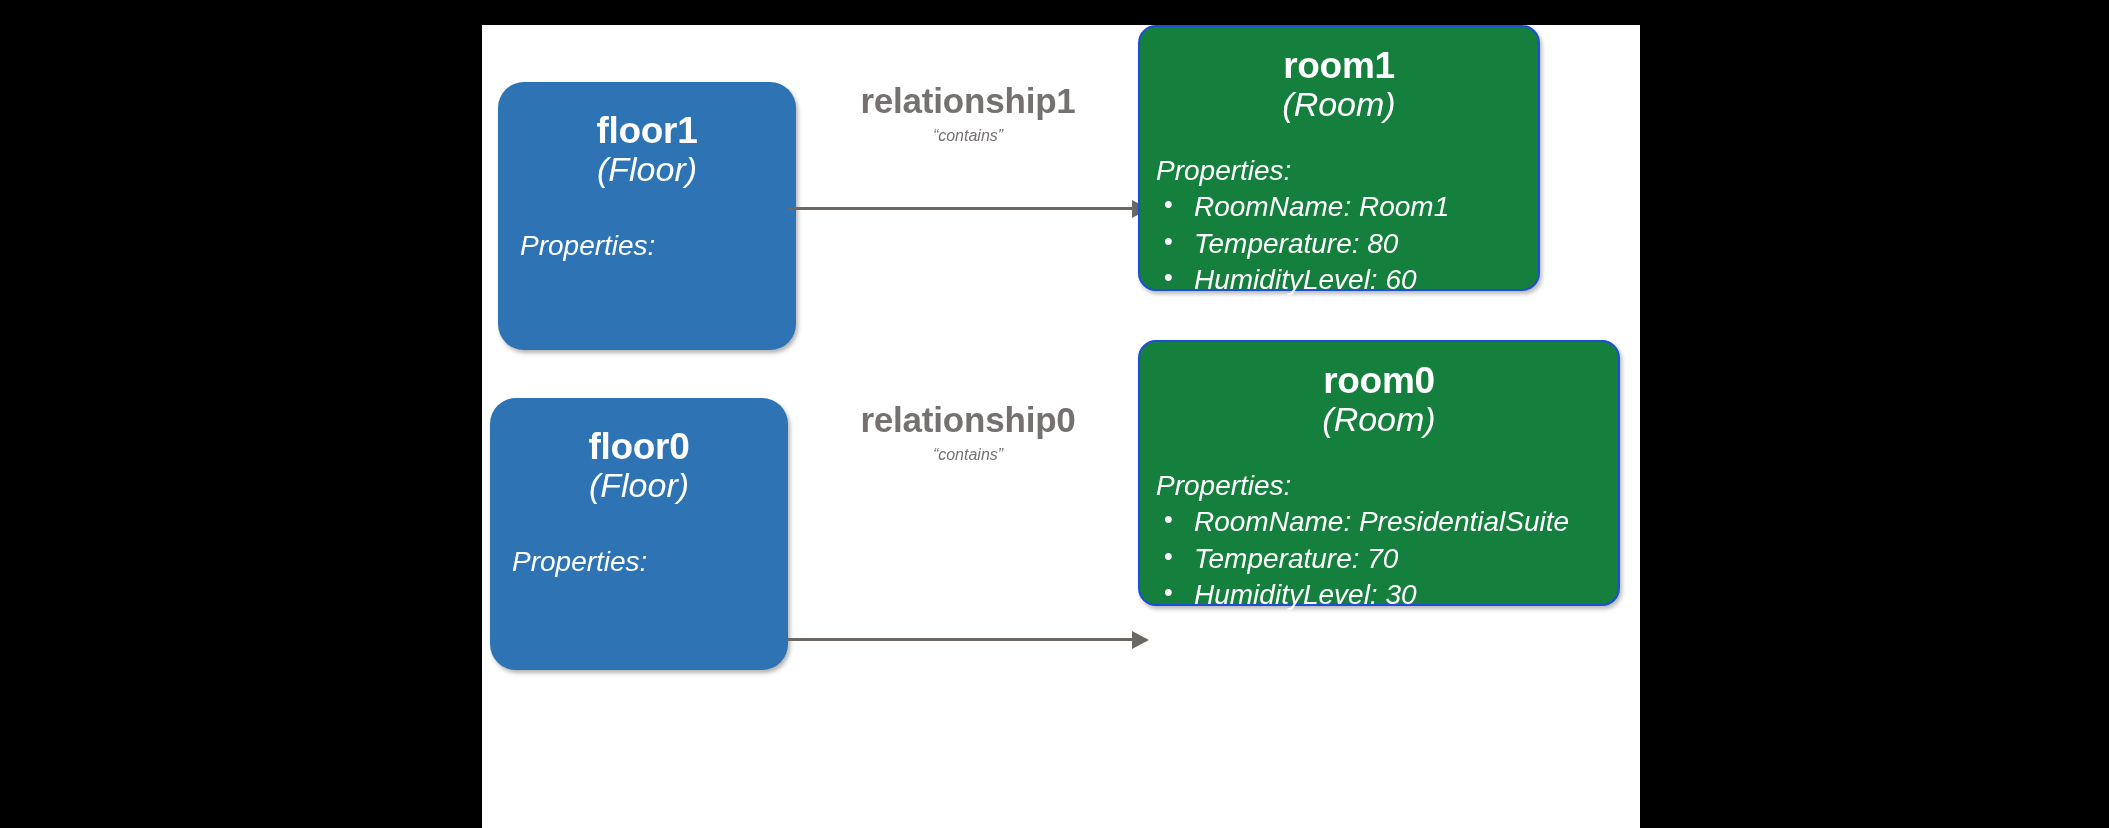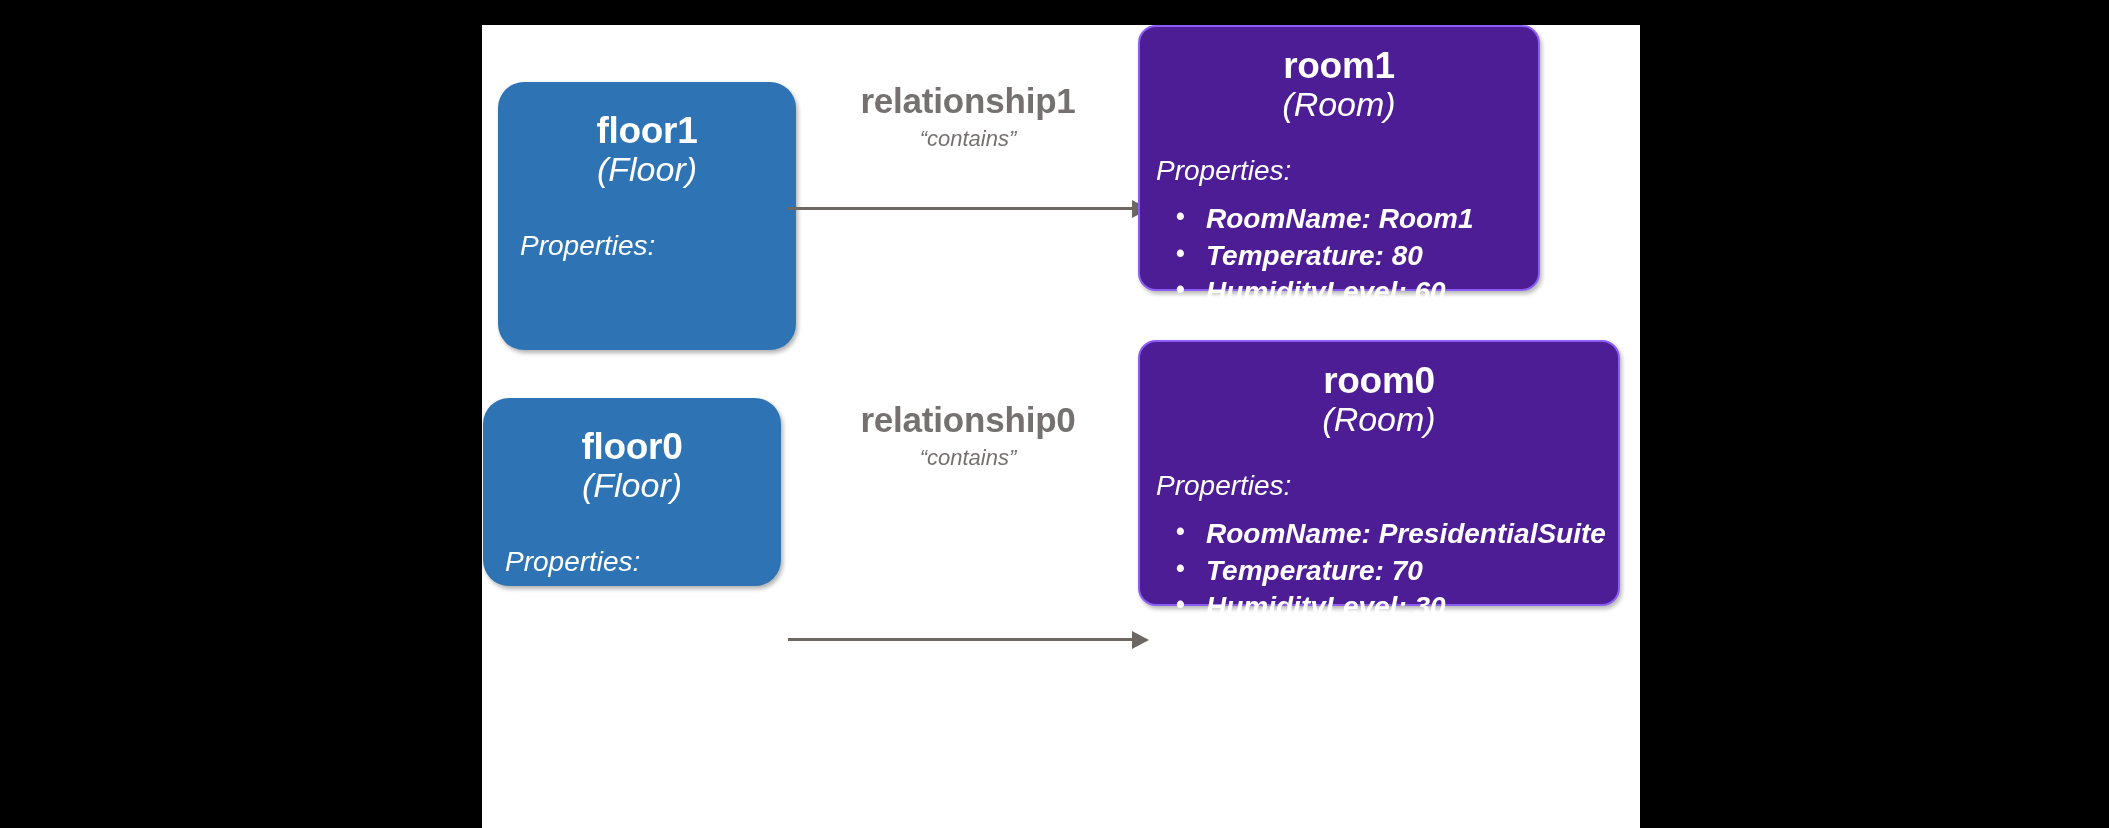--- a/index.html
+++ b/index.html
@@ -41,22 +41,22 @@
     text-align: center;
   }
 
   .node.floor {
     background: #2E74B5;
     border-radius: 26px;
     box-shadow: 2px 3px 4px rgba(0,0,0,0.30);
   }
 
   .node.room {
-    background: #4c1d95;
-    border: 2px solid #8b5cf6;
+    background: #15803d;
+    border: 2px solid #1d4ed8;
     border-radius: 18px;
     box-shadow: 2px 3px 4px rgba(0,0,0,0.28);
   }
 
   .node-id {
     font-weight: bold;
     font-size: 37px;
     line-height: 1.02;
     letter-spacing: -0.3px;
   }
@@ -78,24 +78,23 @@
   }
 
   .props-title {
     font-style: italic;
     font-size: 28px;
     line-height: 1.30;
     text-align: left;
   }
 
   .props-list {
-    margin: 12px;
+    margin: 0;
     padding: 0;
     list-style: none;
-    font-weight: bold;
   }
 
   .props-list li {
     position: relative;
     padding-left: 38px;
     font-style: italic;
     font-size: 28px;
     line-height: 1.30;
     white-space: nowrap;
   }
@@ -155,21 +154,21 @@
     white-space: nowrap;
   }
   .edge-name {
     font-weight: bold;
     font-size: 35px;
     line-height: 1.05;
     letter-spacing: -0.2px;
   }
   .edge-kind {
     font-style: italic;
-    font-size: 22px;
+    font-size: 16px;
     line-height: 1.2;
     margin-top: 6px;
   }
 </style>
 </head>
 <body>
 
 <div id="stage">
   <div id="canvas">
 
@@ -199,21 +198,21 @@
       <div class="props">
         <div class="props-title">Properties:</div>
         <ul class="props-list">
           <li>RoomName: Room1</li>
           <li>Temperature: 80</li>
           <li>HumidityLevel: 60</li>
         </ul>
       </div>
     </div>
 
-    <div class="node floor" style="left:1px; top:373px; width:298px; height:188px;">
+    <div class="node floor" style="left:8px; top:373px; width:298px; height:272px;">
       <div class="node-header">
         <div class="node-id">floor0</div>
         <div class="node-type">(Floor)</div>
       </div>
       <div class="props-title">Properties:</div>
     </div>
 
     <div class="edge" style="left:306px; top:613px; width:360px; height:3px;">
       <div class="edge-line" style="width:344px;"></div>
       <div class="edge-head" style="left:344px;"></div>

